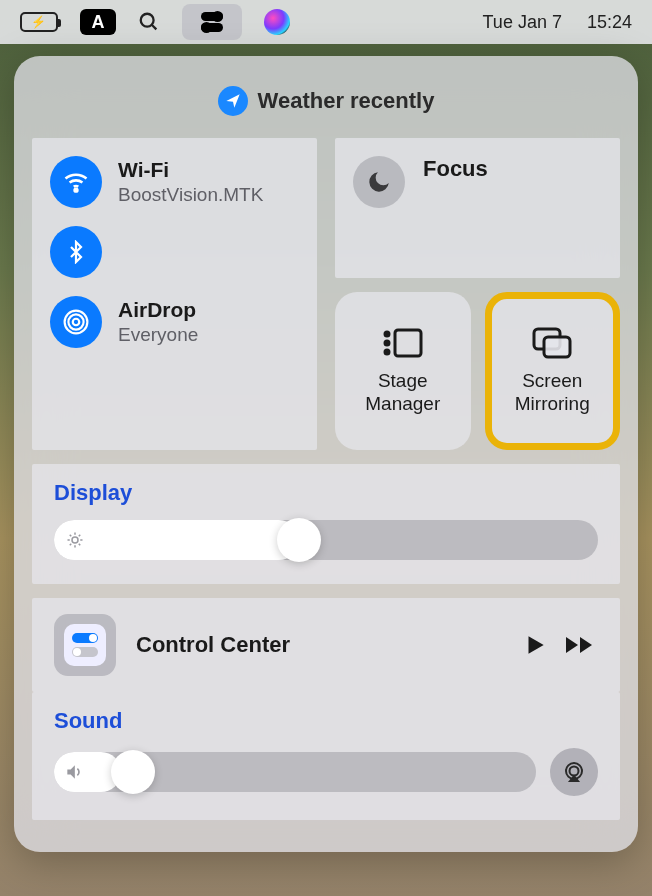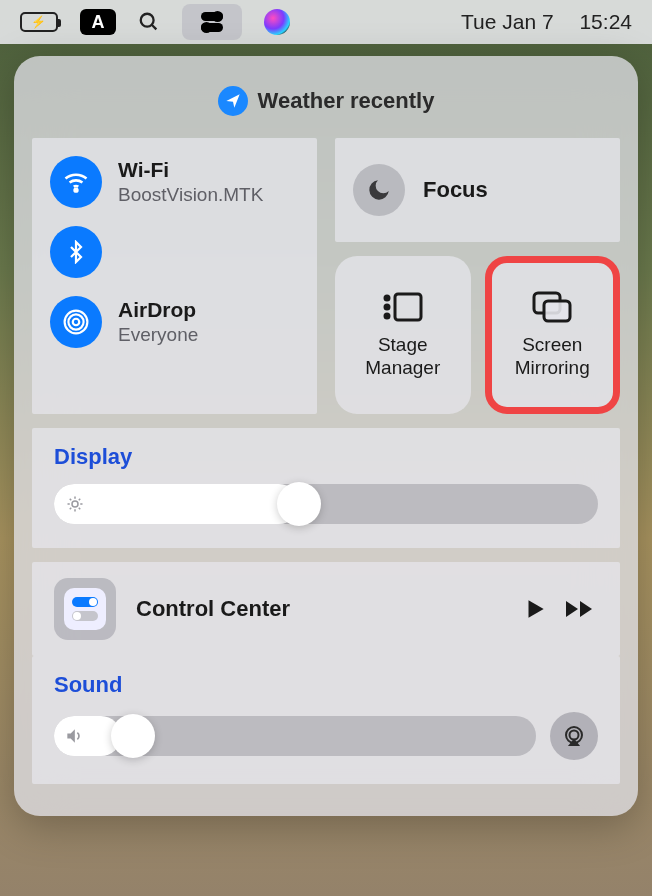--- a/index.html
+++ b/index.html
@@ -15,21 +15,21 @@
       height: 44px;
       background: rgba(240, 240, 245, 0.85);
       backdrop-filter: blur(20px);
       display: flex;
       align-items: center;
       padding: 0 20px;
       gap: 20px;
       justify-content: flex-start;
     }
     .menubar-left { display: flex; gap: 22px; align-items: center; }
-    .menubar-right { margin-left: auto; display: flex; gap: 10px; align-items: center; font-size: 21px; color: #222; font-weight: 500; }
+    .menubar-right { margin-left: auto; display: flex; gap: 10px; align-items: center; font-size: 18px; color: #222; font-weight: 500; }
     .battery-icon {
       width: 38px; height: 20px; border: 2px solid #222; border-radius: 5px; position: relative; display:flex; align-items:center; justify-content:center;
     }
     .battery-icon::after { content:''; position:absolute; right:-5px; top:5px; width:3px; height:8px; background:#222; border-radius:0 2px 2px 0; }
     .battery-bolt { font-size:12px; color:#222; }
     .input-badge {
       width: 36px; height: 26px; background:#000; color:#fff; border-radius:6px; display:flex; align-items:center; justify-content:center; font-weight:700; font-size:18px;
     }
     .search-icon { width:22px; height:22px; }
     .cc-toggle {
@@ -71,34 +71,34 @@
     }
     .conn-list { display:flex; flex-direction:column; gap:18px; }
     .conn-item { display:flex; gap:16px; align-items:center; }
     .round-icon {
       width:52px; height:52px; border-radius:50%; background:#0a7aff; display:flex; align-items:center; justify-content:center; flex-shrink:0;
     }
     .conn-text .title { font-size:21px; font-weight:600; color:#1a1a1a; }
     .conn-text .sub { font-size:19px; color:#5f5f66; margin-top:2px; }
 
     .right-col { display:flex; flex-direction:column; gap:14px; }
-    .focus-card { display:flex; align-items:center; gap:18px; height:104px; }
+    .focus-card { display:flex; align-items:flex-start; gap:18px; height:140px; }
     .focus-icon {
       width:52px; height:52px; border-radius:50%; background:rgba(120,120,130,0.35); display:flex; align-items:center; justify-content:center;
     }
     .focus-label { font-size:22px; font-weight:700; color:#1a1a1a; }
     .mini-row { display:grid; grid-template-columns:1fr 1fr; gap:14px; }
     .mini-card {
       background: rgba(230,230,235,0.72);
       border-radius:22px; padding:14px 8px; height:158px;
       display:flex; flex-direction:column; align-items:center; justify-content:center; gap:10px;
     }
     .mini-card .label { font-size:19px; color:#1a1a1a; text-align:center; line-height:1.2; font-weight:500; }
     .highlight-ring {
-      border: 7px solid #ef4444; border-radius:22px;
+      border: 7px solid #eab308; border-radius:22px;
     }
 
     .slider-card { padding:16px 22px 24px; margin-bottom:14px; }
     .slider-title { font-size:22px; font-weight:700; color:#1d4ed8; margin-bottom:14px; }
     .slider-track {
       height:40px; background: rgba(120,120,130,0.35); border-radius:20px; position:relative; display:flex; align-items:center;
     }
     .slider-fill {
       height:40px; background:#fff; border-radius:20px; display:flex; align-items:center; padding-left:12px;
     }

